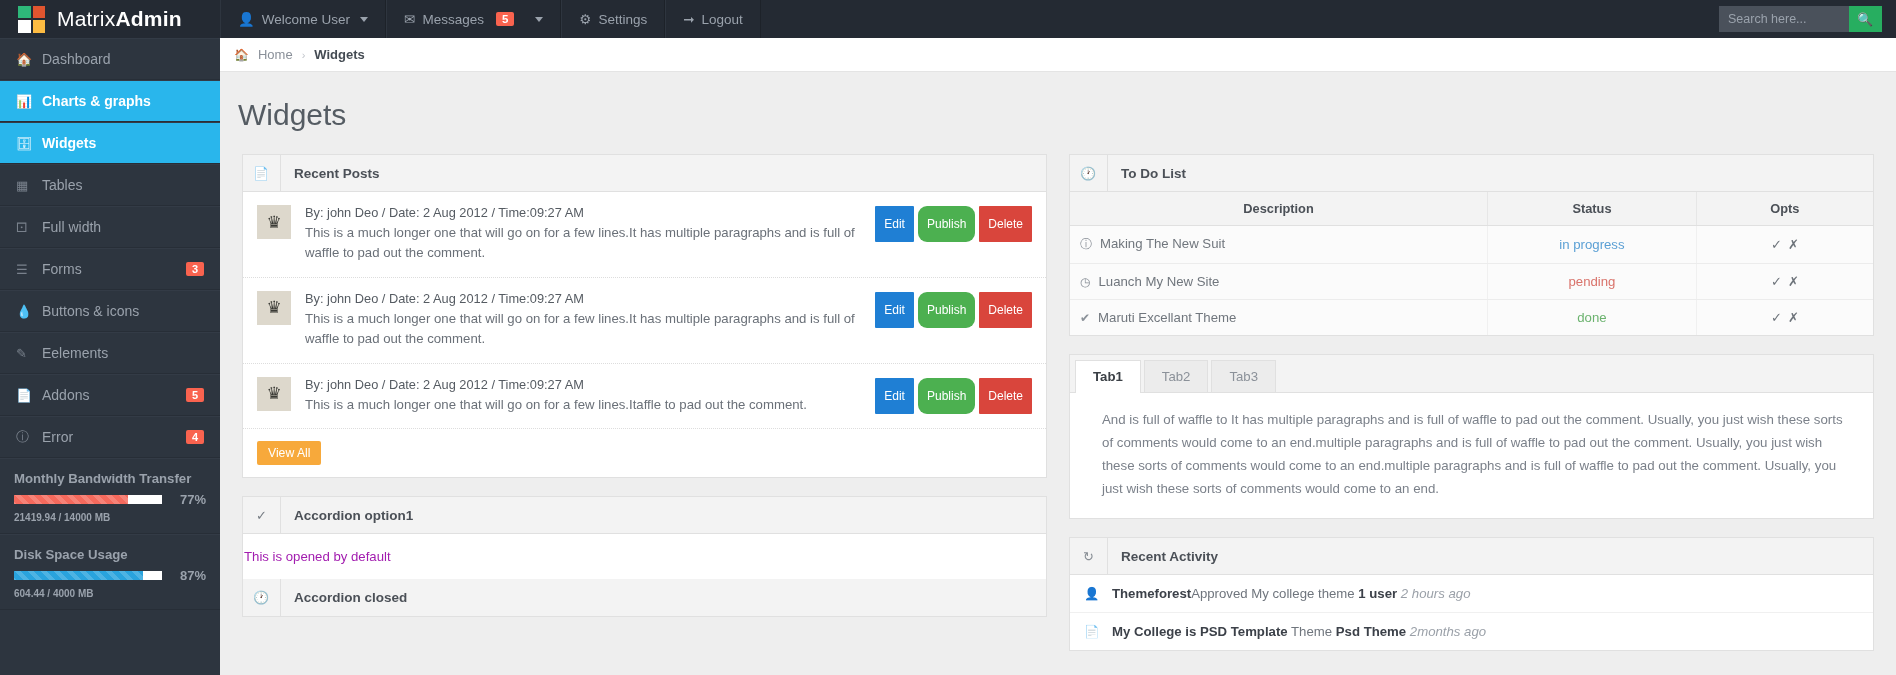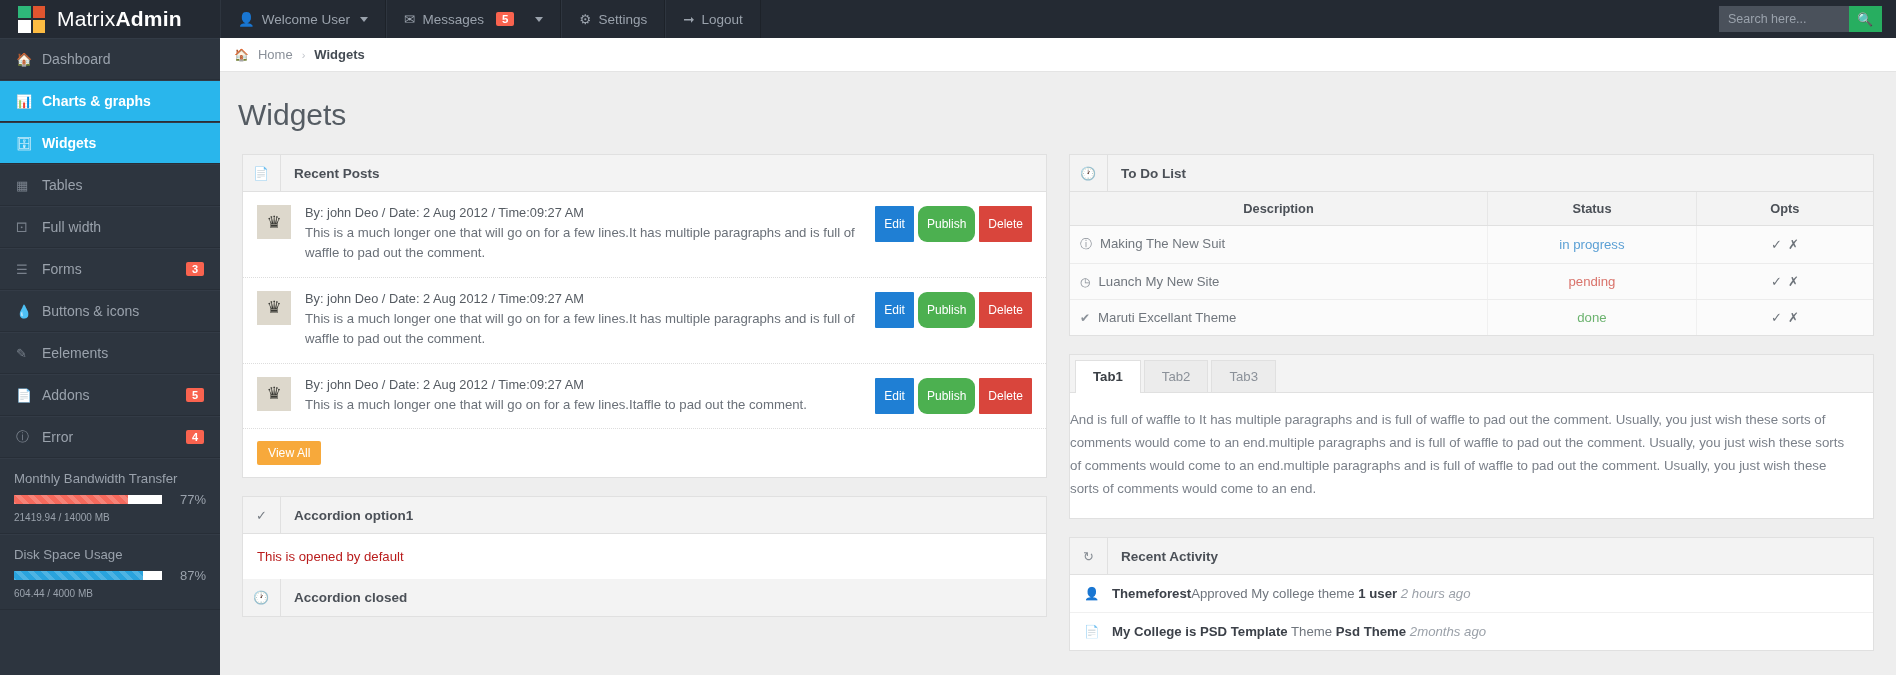--- a/index.html
+++ b/index.html
@@ -81,21 +81,21 @@
   .side-item.active.arrow::after {
     content: ""; position: absolute; right: -11px; top: 50%;
     transform: translateY(-50%); width: 0; height: 0;
     border-top: 11px solid transparent; border-bottom: 11px solid transparent;
     border-left: 11px solid #29b6ec;
   }
   .side-badge {
     background: #f9634f; color: #fff; font-size: 11px; font-weight: 700;
     padding: 1px 6px; border-radius: 2px;
   }
-  .usage-block { padding: 12px 14px 10px 14px; border-bottom: 1px solid #272e37; border-top: 1px solid #333b46; }
+  .usage-block { padding: 12px 14px 10px 14px; border-bottom: 1px solid #272e37; border-top: 1px solid #333b46; font-weight: bold; }
   .usage-title { color: #9aa2ac; font-size: 13.2px; margin-bottom: 6px; }
   .usage-row { display: flex; align-items: center; gap: 10px; }
   .usage-bar {
     flex: 1 1 auto; height: 9px; background: #fff; overflow: hidden; position: relative;
   }
   .usage-fill { height: 100%; position: relative; }
   .usage-fill.red {
     background: #f56a5d;
     background-image: linear-gradient(45deg, rgba(255,255,255,.17) 25%, transparent 25%,
       transparent 50%, rgba(255,255,255,.17) 50%, rgba(255,255,255,.17) 75%,
@@ -180,21 +180,21 @@
   .acc-head {
     display: flex; align-items: center; height: 37px; background: #f3f3f3;
     border-bottom: 1px solid #e0e0e0; cursor: pointer;
   }
   .acc-head .ph-icon {
     width: 38px; flex: 0 0 38px; display: flex; align-items: center;
     justify-content: center; color: #777d84; font-size: 13px;
     border-right: 1px solid #e0e0e0; height: 100%;
   }
   .acc-head .acc-title { padding-left: 13px; font-size: 13.5px; font-weight: 700; color: #4b5057; }
-  .acc-body { padding: 15px 14px; font-size: 13.2px; color: #b91c1c; }
+  .acc-body { padding: 15px 1px; font-size: 13.2px; color: #a21caf; }
 
   
   table.todo { width: 100%; border-collapse: collapse; }
   table.todo th {
     background: #f3f3f3; font-size: 12.8px; color: #4b5057; font-weight: 700;
     padding: 9px 10px; border-bottom: 1px solid #e0e0e0; border-right: 1px solid #e6e6e6;
     text-align: center;
   }
   table.todo th.desc-h { text-align: center; }
   table.todo td {
@@ -212,21 +212,21 @@
 
   
   .tabs-panel { background: #fff; border: 1px solid #e0e0e0; margin-bottom: 18px; }
   .tabs-row { display: flex; background: #f3f3f3; border-bottom: 1px solid #e0e0e0; padding: 5px 5px 0 5px; align-items: flex-end; }
   .tab {
     padding: 8px 17px; font-size: 13.2px; color: #8b9199; cursor: pointer;
     background: #ececec; border: 1px solid #e0e0e0; border-bottom: none;
     margin-right: 3px;
   }
   .tab.active { background: #fff; color: #3b4046; font-weight: 700; margin-bottom: -1px; padding-bottom: 9px; }
-  .tab-content { padding: 16px 16px 18px 0; font-size: 13.3px; color: #7b818a; line-height: 1.72; }
+  .tab-content { padding: 16px 16px 18px 32px; font-size: 13.3px; color: #7b818a; line-height: 1.72; }
 
   
   .act-row {
     display: flex; align-items: flex-start; gap: 13px; padding: 11px 14px;
     border-bottom: 1px solid #f0f0f0; font-size: 13.2px; color: #6f757d;
   }
   .act-ic { width: 15px; flex: 0 0 15px; color: #9aa0a8; font-size: 12.5px; text-align: center; }
   .act-text b { color: #3c4149; font-weight: 700; }
   .act-text i { color: #9aa0a8; font-style: italic; }
 </style>

